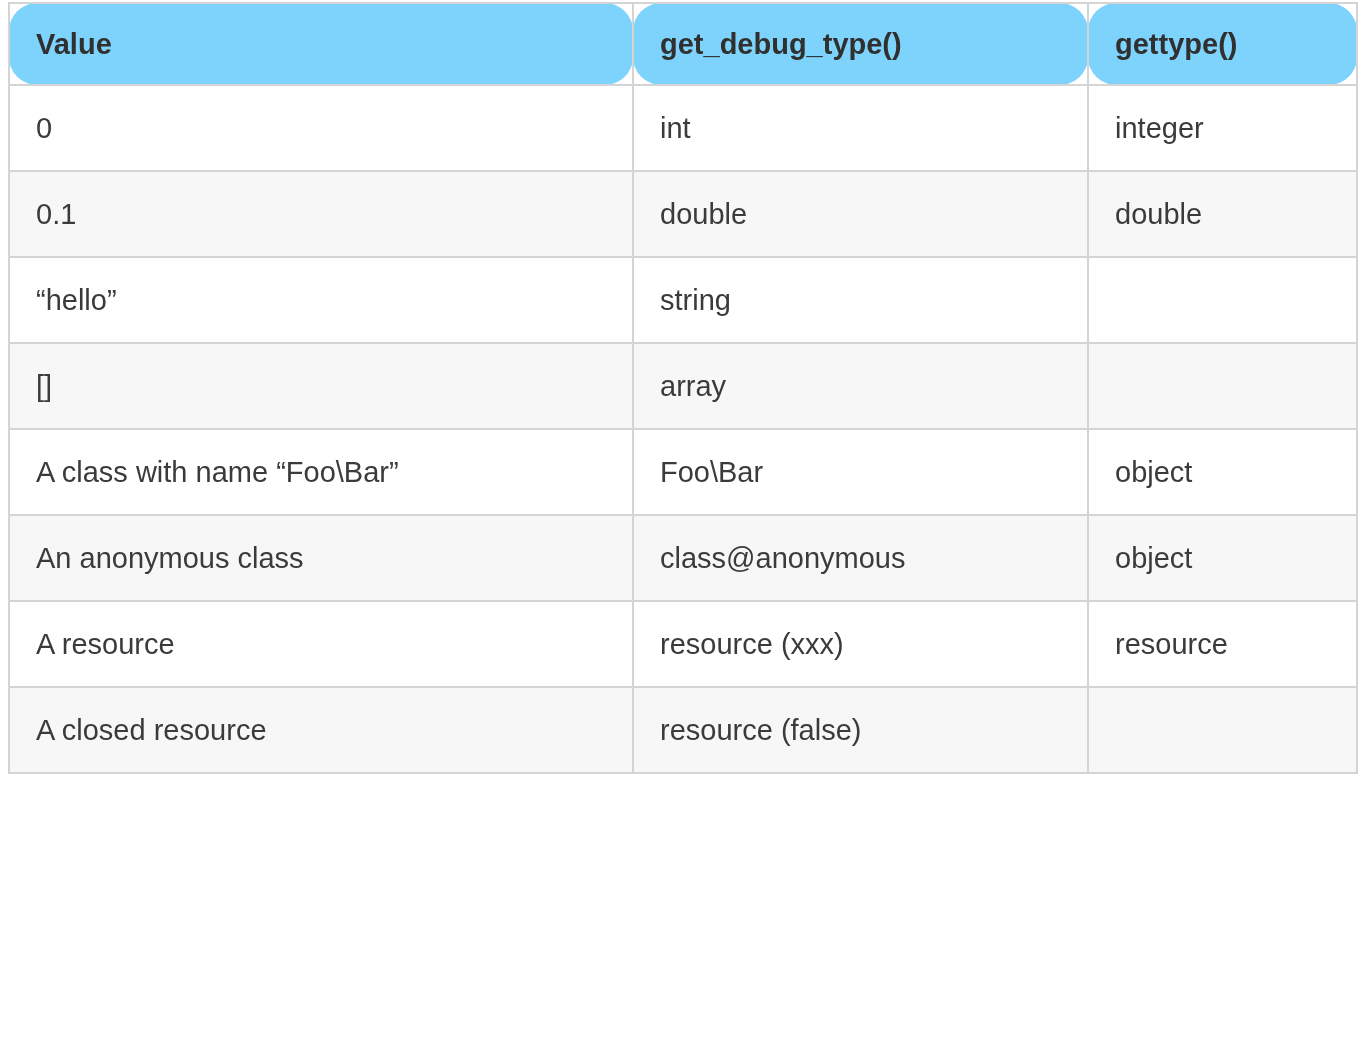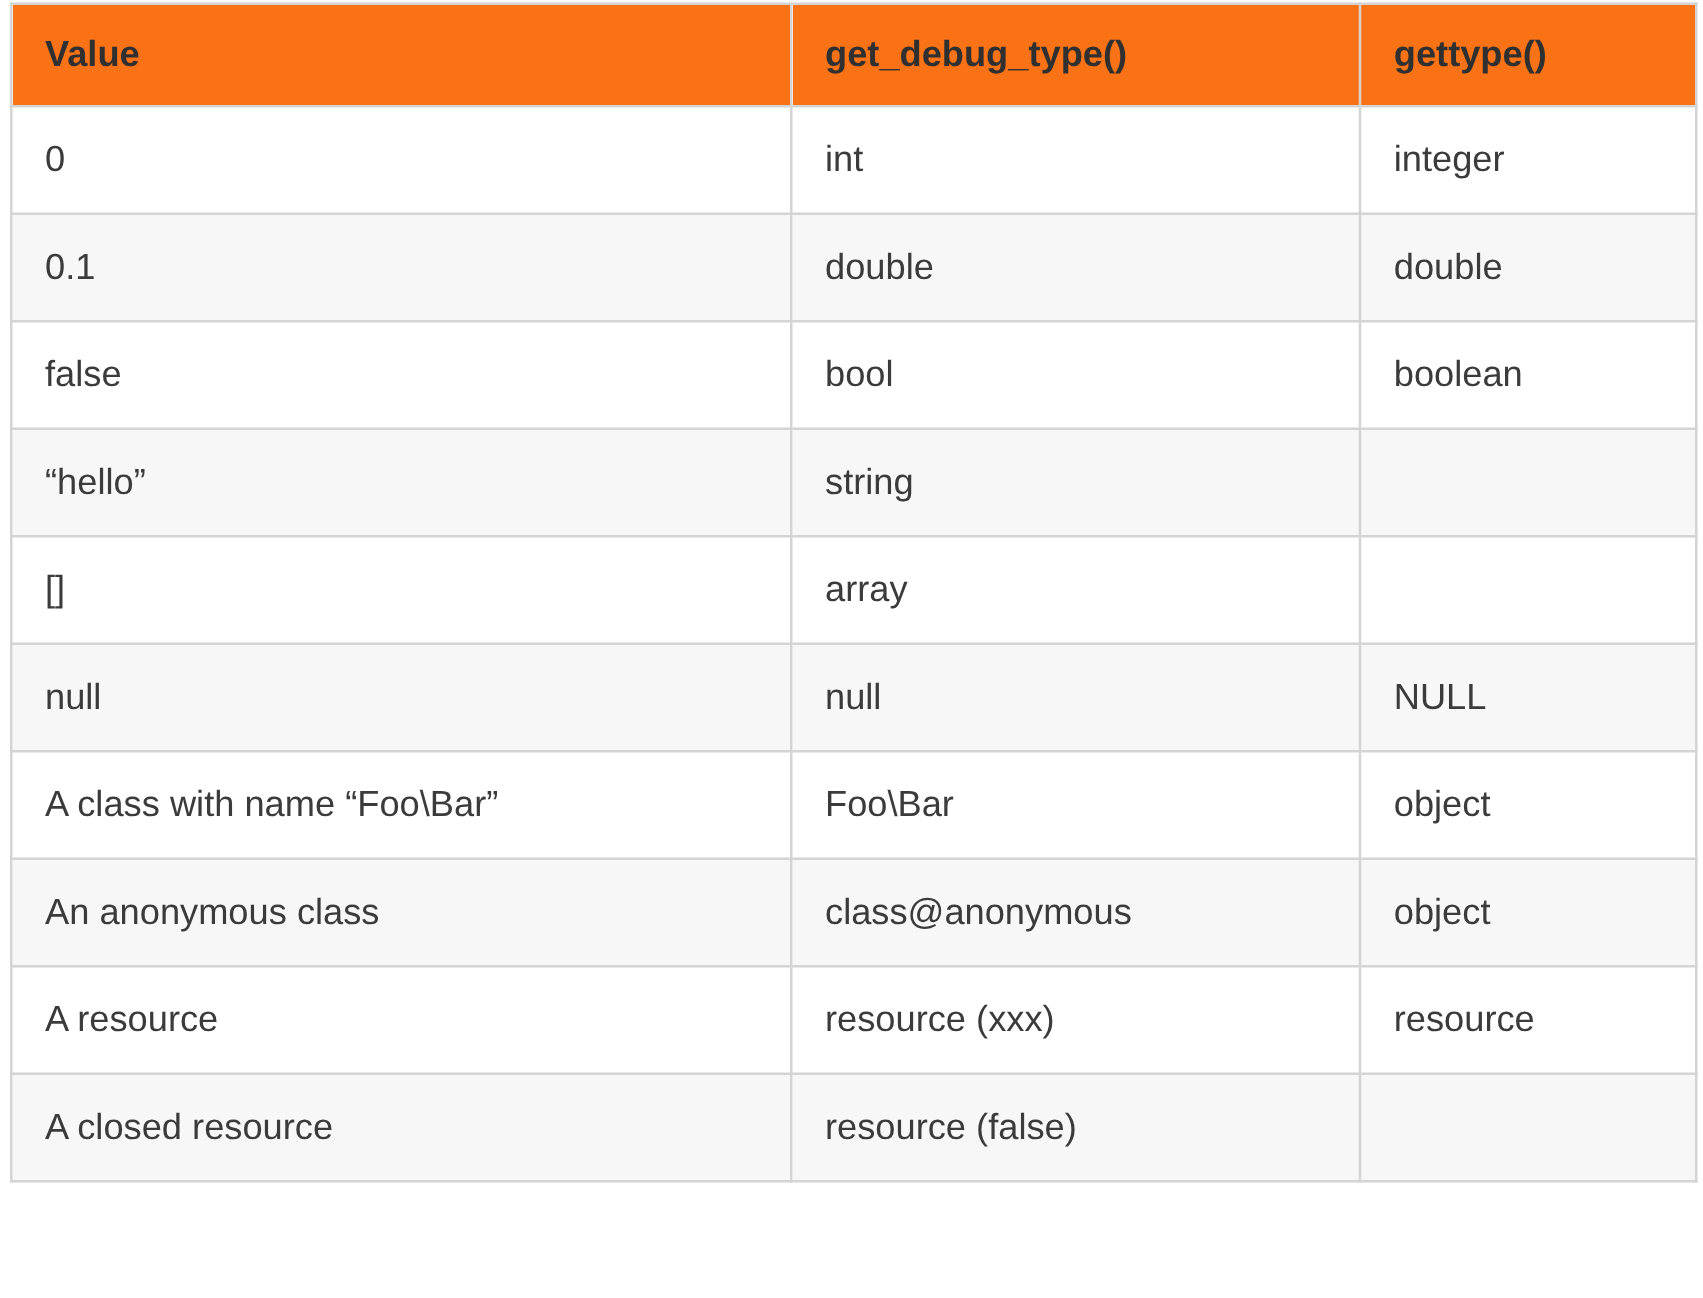--- a/index.html
+++ b/index.html
@@ -34,24 +34,25 @@
     border: 2px solid #d4d4d4;
     height: 84px;
     padding: 0 0 0 26px;
     text-align: left;
     vertical-align: middle;
     font-weight: normal;
     overflow: hidden;
     white-space: nowrap;
   }
   thead th {
-    background: #f97316;
+    background: #7dd3fc;
     font-weight: 700;
     color: #303030;
     height: 80px;
+    border-radius: 28px;
   }
   tbody tr:nth-child(odd) td { background: #ffffff; }
   tbody tr:nth-child(even) td { background: #f7f7f7; }
 </style>
 </head>
 <body>
 
 <div class="page">
   <table class="type-table">
     <colgroup>
@@ -71,38 +72,28 @@
           <td>0</td>
           <td>int</td>
           <td>integer</td>
         </tr>
         <tr>
           <td>0.1</td>
           <td>double</td>
           <td>double</td>
         </tr>
         <tr>
-          <td>false</td>
-          <td>bool</td>
-          <td>boolean</td>
-        </tr>
-        <tr>
           <td>“hello”</td>
           <td>string</td>
           <td></td>
         </tr>
         <tr>
           <td>[]</td>
           <td>array</td>
           <td></td>
-        </tr>
-        <tr>
-          <td>null</td>
-          <td>null</td>
-          <td>NULL</td>
         </tr>
         <tr>
           <td>A class with name “Foo\Bar”</td>
           <td>Foo\Bar</td>
           <td>object</td>
         </tr>
         <tr>
           <td>An anonymous class</td>
           <td>class@anonymous</td>
           <td>object</td>

